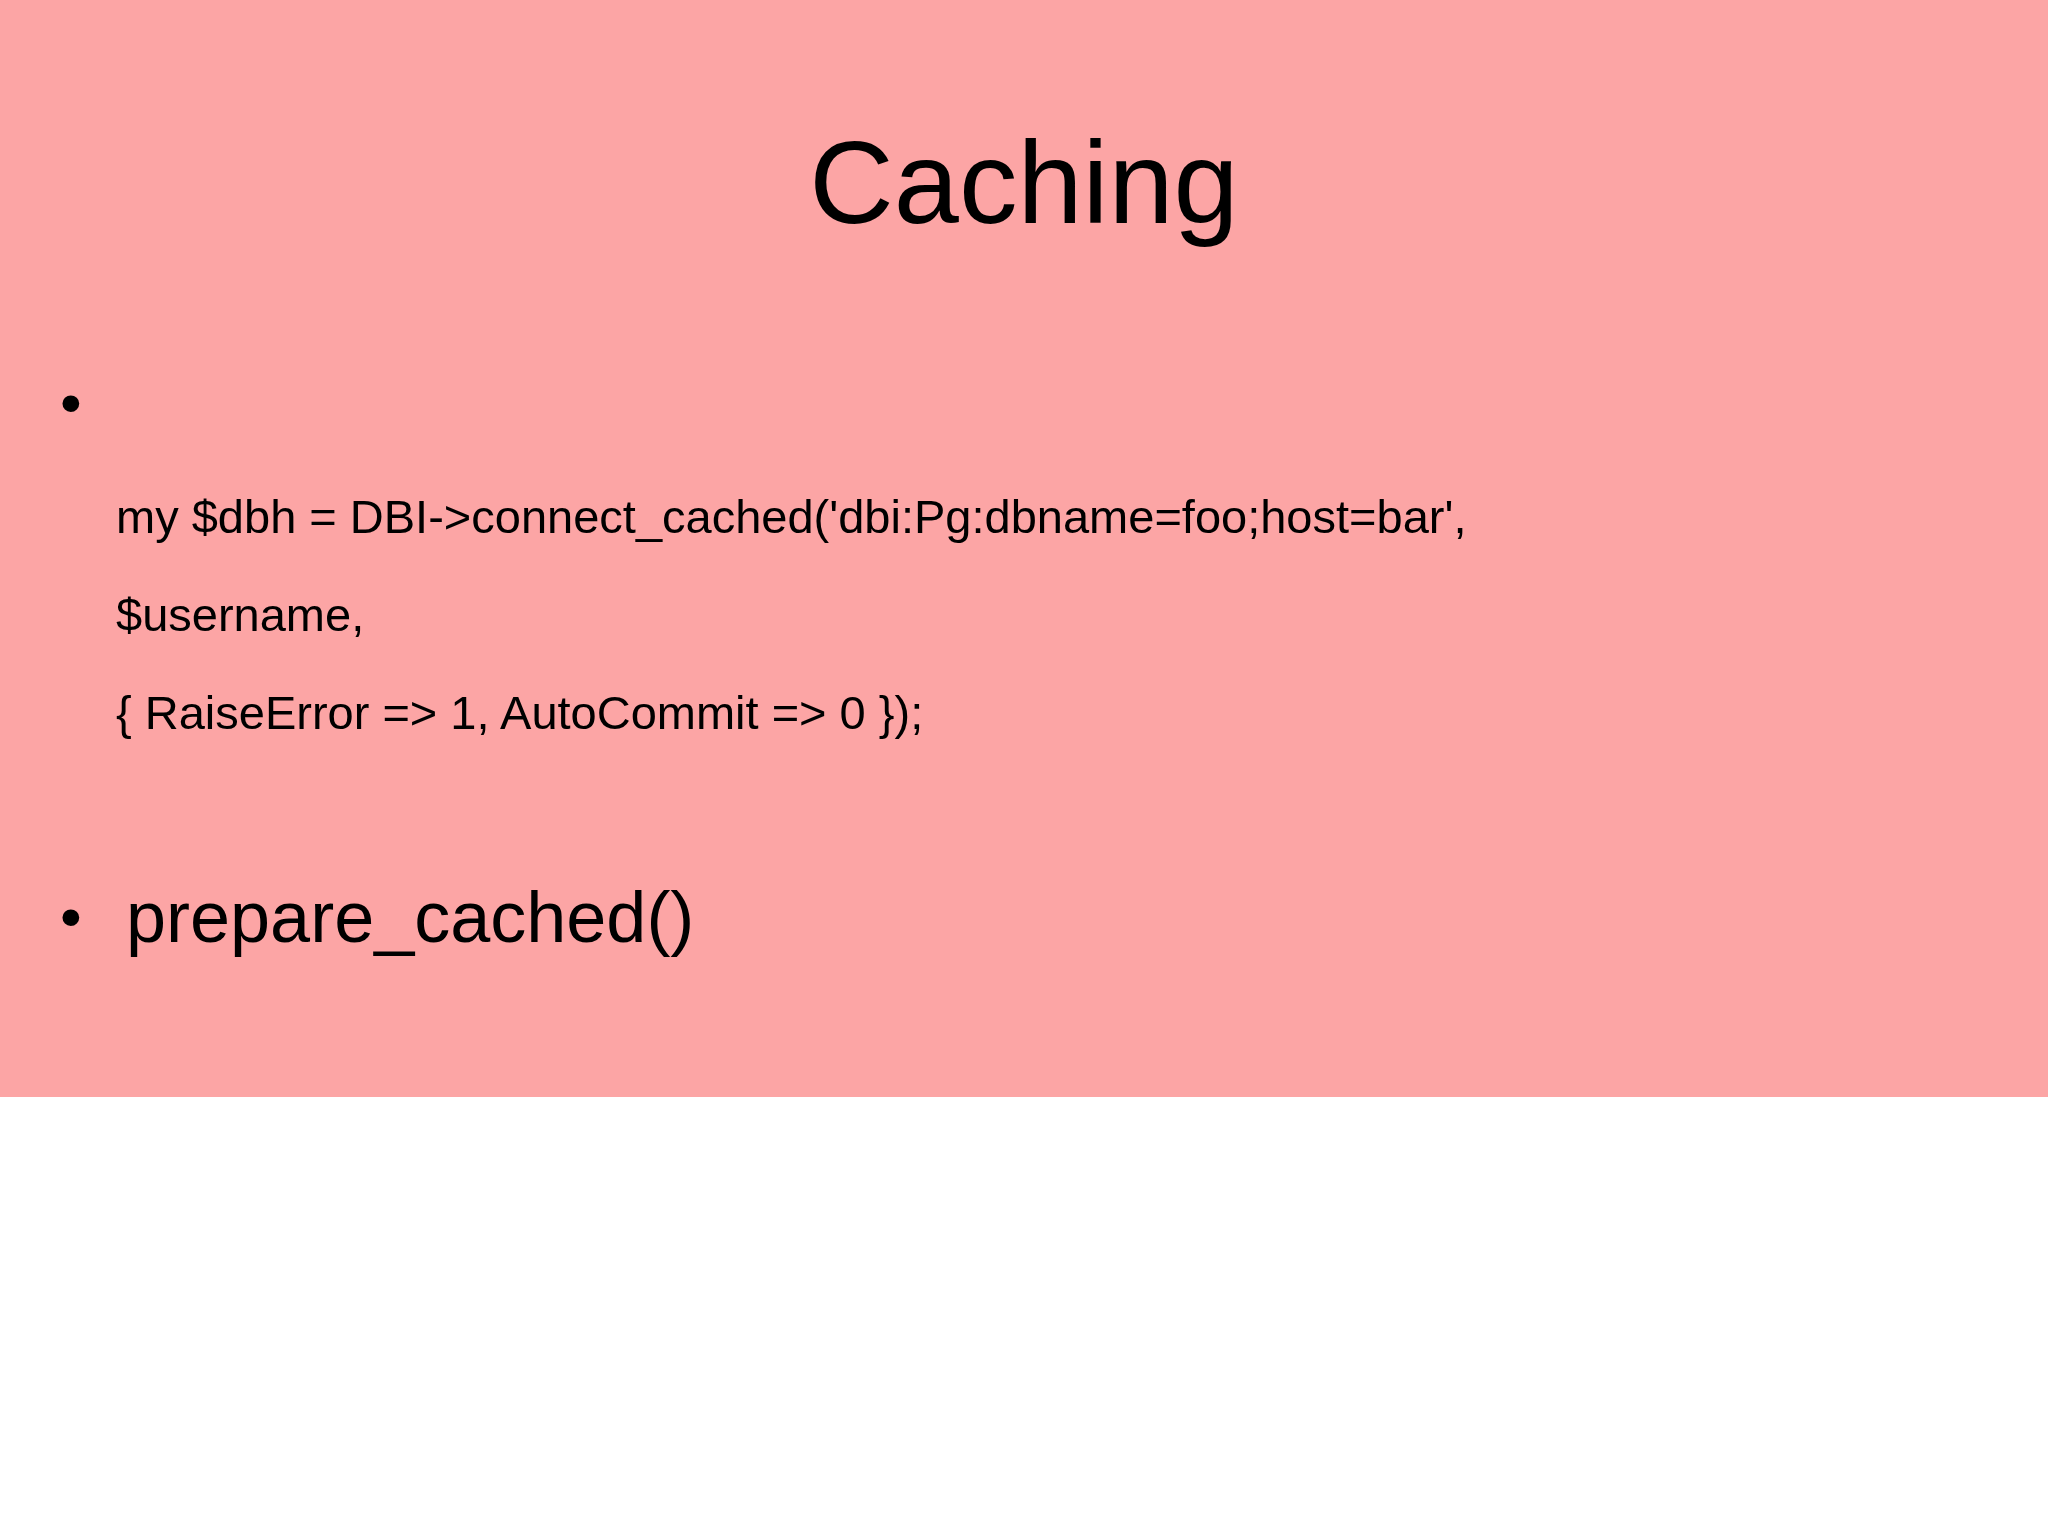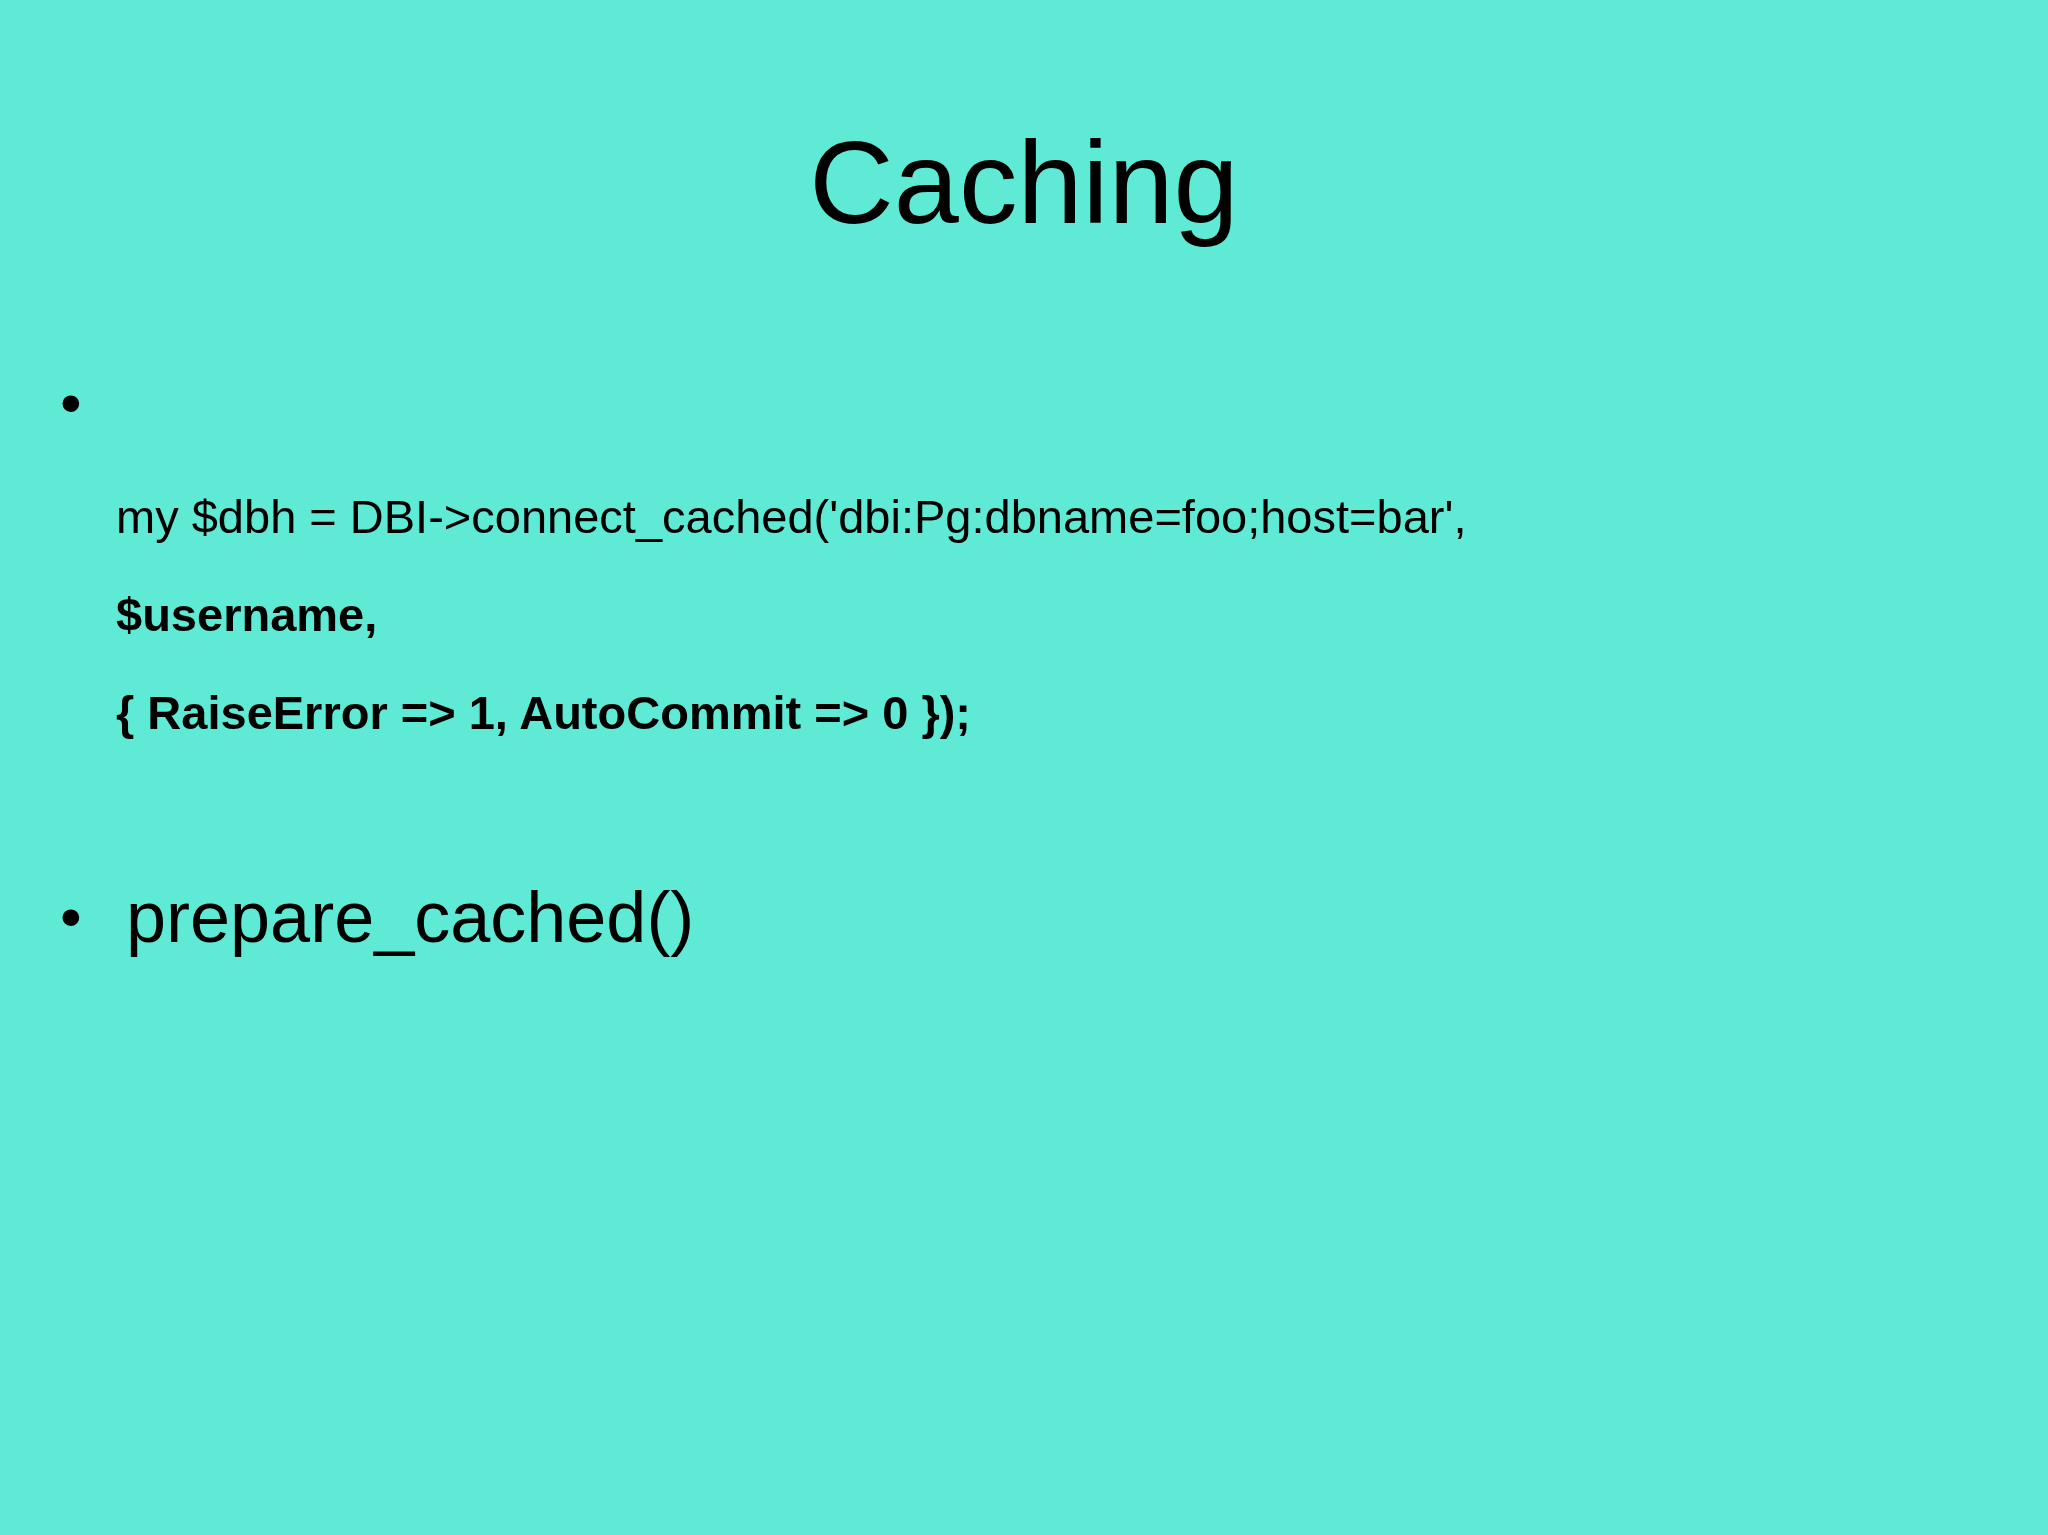--- a/index.html
+++ b/index.html
@@ -7,22 +7,22 @@
     padding: 0;
     background: #ffffff;
   }
   body {
     font-family: "Liberation Sans", sans-serif;
     color: #000000;
   }
   .slide {
     position: relative;
     width: 2048px;
-    height: 1535px;
-    background: #5eead4;
+    height: 1097px;
+    background: #fca5a5;
     overflow: hidden;
     box-sizing: border-box;
   }
 
   
   .slide-title {
     position: absolute;
     top: 124px;
     left: 0;
     width: 2048px;
@@ -68,21 +68,20 @@
 
   
   .code-line {
     font-size: 47px;
     line-height: 98px;
     white-space: pre;
     padding-left: 116px;
     box-sizing: border-box;
   }
   .code-line.indented {
-    font-weight: bold;
   }
 
   .gap-after-block { height: 112px; }
   .gap-small { height: 22px; }
 </style>
 </head>
 <body>
 
 <div class="slide">
 

